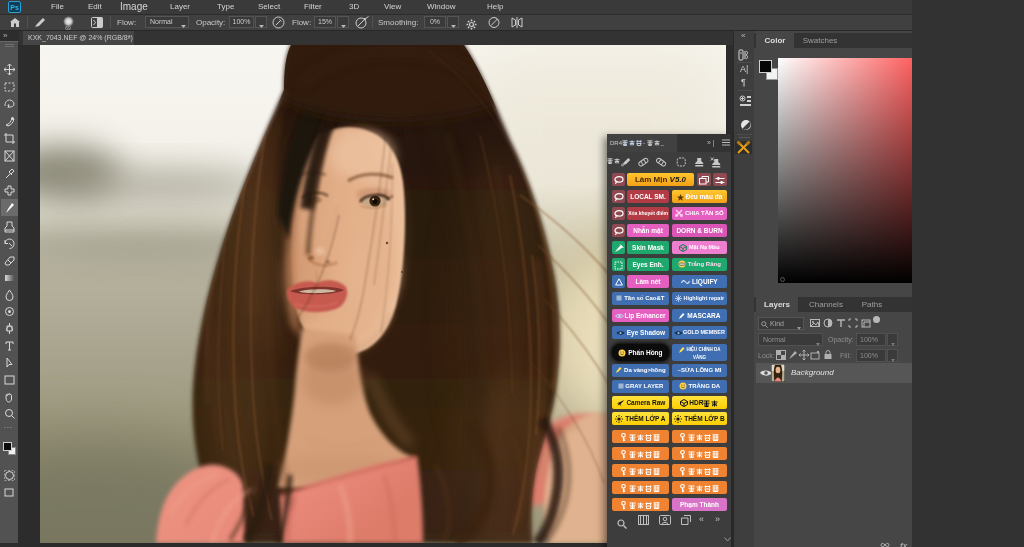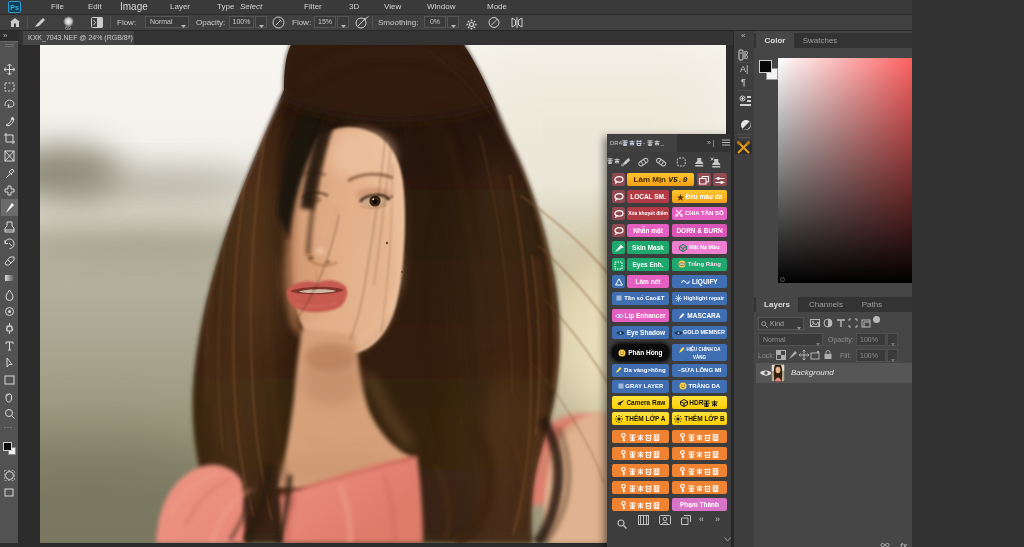--- a/index.html
+++ b/index.html
@@ -6,26 +6,26 @@
 #stage{position:relative;width:912px;height:547px;overflow:hidden;}
 </style></head><body>
 <div id="stage">
 <div class="abs" style="left:0;top:0;width:1024px;height:14px;background:#3a3a3a;"></div>
 <div class="abs" style="left:8px;top:1px;width:13px;height:12px;background:#0d3e52;border:1px solid #26a0da;border-radius:2px;color:#31b4e8;font-size:7px;font-weight:bold;text-align:center;line-height:11px;">Ps</div>
 <div class="abs" style="left:51px;top:0;height:14px;color:#d4d4d4;font-size:8px;line-height:14px;">File</div>
 <div class="abs" style="left:88px;top:0;height:14px;color:#d4d4d4;font-size:8px;line-height:14px;">Edit</div>
 <div class="abs" style="left:120px;top:0;height:14px;color:#d4d4d4;font-size:10px;line-height:14px;">Image</div>
 <div class="abs" style="left:170px;top:0;height:14px;color:#d4d4d4;font-size:8px;line-height:14px;">Layer</div>
 <div class="abs" style="left:217px;top:0;height:14px;color:#d4d4d4;font-size:8px;line-height:14px;">Type</div>
-<div class="abs" style="left:240px;top:0;height:14px;color:#d4d4d4;font-size:8px;line-height:14px;font-style:italic;">Select</div>
+<div class="abs" style="left:258px;top:0;height:14px;color:#d4d4d4;font-size:8px;line-height:14px;">Select</div>
 <div class="abs" style="left:304px;top:0;height:14px;color:#d4d4d4;font-size:8px;line-height:14px;text-align:center;">Filter</div>
 <div class="abs" style="left:349px;top:0;height:14px;color:#d4d4d4;font-size:8px;line-height:14px;">3D</div>
 <div class="abs" style="left:384px;top:0;height:14px;color:#d4d4d4;font-size:8px;line-height:14px;">View</div>
 <div class="abs" style="left:427px;top:0;height:14px;color:#d4d4d4;font-size:8px;line-height:14px;">Window</div>
-<div class="abs" style="left:487px;top:0;height:14px;color:#d4d4d4;font-size:8px;line-height:14px;">Mode</div>
+<div class="abs" style="left:487px;top:0;height:14px;color:#d4d4d4;font-size:8px;line-height:14px;">Help</div>
 <div class="abs" style="left:921px;top:0px;width:11px;height:13px;color:#c8c8c8;font-size:9px;text-align:center;line-height:11px;">–</div>
 <div class="abs" style="left:960px;top:3px;width:7px;height:7px;border:1px solid #b8b8b8;"></div>
 <div class="abs" style="left:962px;top:1px;width:7px;height:7px;border-top:1px solid #b8b8b8;border-right:1px solid #b8b8b8;"></div>
 <div class="abs" style="left:1004px;top:0px;width:11px;height:13px;color:#c8c8c8;font-size:9px;text-align:center;line-height:12px;">×</div>
 <div class="abs" style="left:0;top:14px;width:1024px;height:17px;background:#404040;border-top:1px solid #2c2c2c;border-bottom:1px solid #282828;"></div>
 <svg class="abs" style="left:9px;top:17px" width="12" height="11" viewBox="0 0 12 11">
       <path d="M6 1 L11 5 L10 5 L10 10 L7 10 L7 6.5 L5 6.5 L5 10 L2 10 L2 5 L1 5 Z" fill="#cccccc"></path>
     </svg>
 <div class="abs" style="left:27px;top:16px;width:1px;height:12px;background:#525252;"></div>
 <svg class="abs" style="left:34px;top:17px" width="12" height="11" viewBox="0 0 12 11">
@@ -587,21 +587,21 @@
       <path d="M3 1 H7 V4 L9 6 V7 H1 V6 L3 4 Z M1 8 H9 V9.5 H1 Z" fill="#c8c8c8"></path>
     </svg>
 <svg class="abs" style="left:710px;top:157px" width="11" height="11" viewBox="0 0 10.5 11">
       <path d="M4 2 H8 V5 L10 7 V8 H2 V7 L4 5 Z M2 9 H10 V10.5 H2 Z" fill="#c8c8c8"></path>
       <path d="M0.5 0.5 L3.5 3.5 M3.5 0.5 L0.5 3.5" stroke="#c8c8c8"></path>
     </svg>
 <div class="abs" style="left:612px;top:173px;width:13px;height:13px;background:#8e4a50;border-radius:2px;color:#fff;font-size:7px;font-weight:bold;text-align:center;line-height:13px;white-space:nowrap;overflow:hidden;"><svg width="10" height="9" viewBox="0 0 10 9" style="vertical-align:middle">
         <ellipse cx="5" cy="3.4" rx="4" ry="2.7" fill="none" stroke="#fff" stroke-width="1.2"></ellipse>
         <path d="M2.5 5.5 L1.5 8" stroke="#fff" stroke-width="1.1"></path>
       </svg></div>
-<div class="abs" style="left:627px;top:173px;width:67px;height:13px;background:linear-gradient(#ffc62e,#f2a017);border-radius:2px;color:#fff;font-size:8px;font-weight:bold;text-align:center;line-height:13px;white-space:nowrap;overflow:hidden;"><span style="color:#4a2800;text-align:right;">Làm Mịn</span> <i style="color:#1a1a1a;font-family:Liberation Mono, monospace;">V5.0</i></div>
+<div class="abs" style="left:627px;top:173px;width:67px;height:13px;background:linear-gradient(#ffc62e,#f2a017);border-radius:2px;color:#fff;font-size:8px;font-weight:bold;text-align:center;line-height:13px;white-space:nowrap;overflow:hidden;"><span style="color:#4a2800;text-align:right;">Làm Mịn</span> <i style="color:#1a1a1a;">V5.0</i></div>
 <div class="abs" style="left:697px;top:173px;width:14px;height:13px;background:#8e4a50;border-radius:2px;color:#fff;font-size:7px;font-weight:bold;text-align:center;line-height:13px;white-space:nowrap;overflow:hidden;"><svg width="10" height="9" viewBox="0 0 10 9" style="vertical-align:middle">
         <rect x="0.5" y="2.5" width="6.5" height="5.5" fill="none" stroke="#fff"></rect>
         <path d="M3 2.5 V0.5 H9.5 V6 H7" fill="none" stroke="#fff"></path>
       </svg></div>
 <div class="abs" style="left:713px;top:173px;width:14px;height:13px;background:#8e4a50;border-radius:2px;color:#fff;font-size:7px;font-weight:bold;text-align:center;line-height:13px;white-space:nowrap;overflow:hidden;"><svg width="10" height="9" viewBox="0 0 10 9" style="vertical-align:middle">
         <path d="M0.5 2.5 H9.5 M0.5 6.5 H9.5" stroke="#fff"></path>
         <circle cx="3.4" cy="2.5" r="1.4" fill="#fff"></circle>
         <circle cx="6.6" cy="6.5" r="1.4" fill="#fff"></circle>
       </svg></div>
 <div class="abs" style="left:612px;top:190px;width:13px;height:13px;background:#8e4a50;border-radius:2px;color:#fff;font-size:7px;font-weight:bold;text-align:center;line-height:13px;white-space:nowrap;overflow:hidden;"><svg width="10" height="9" viewBox="0 0 10 9" style="vertical-align:middle">

